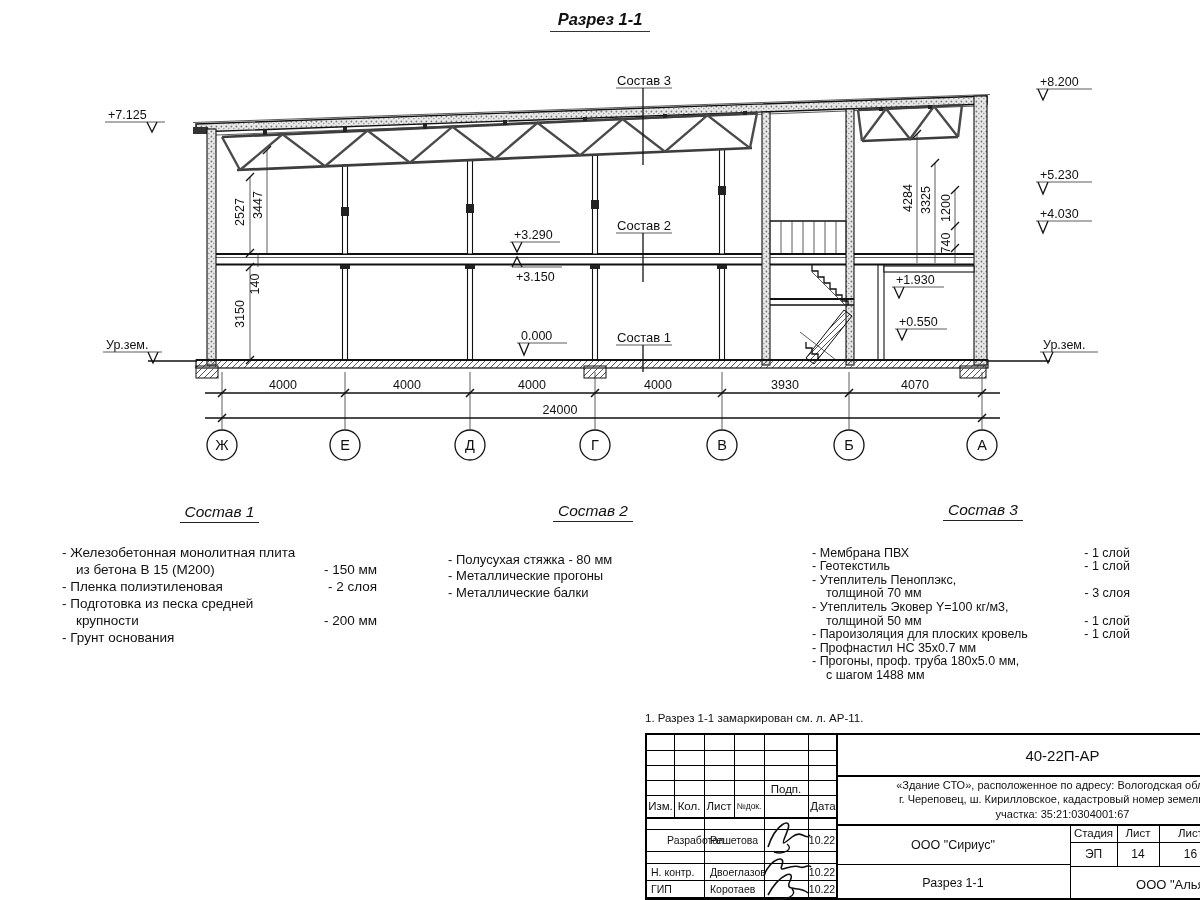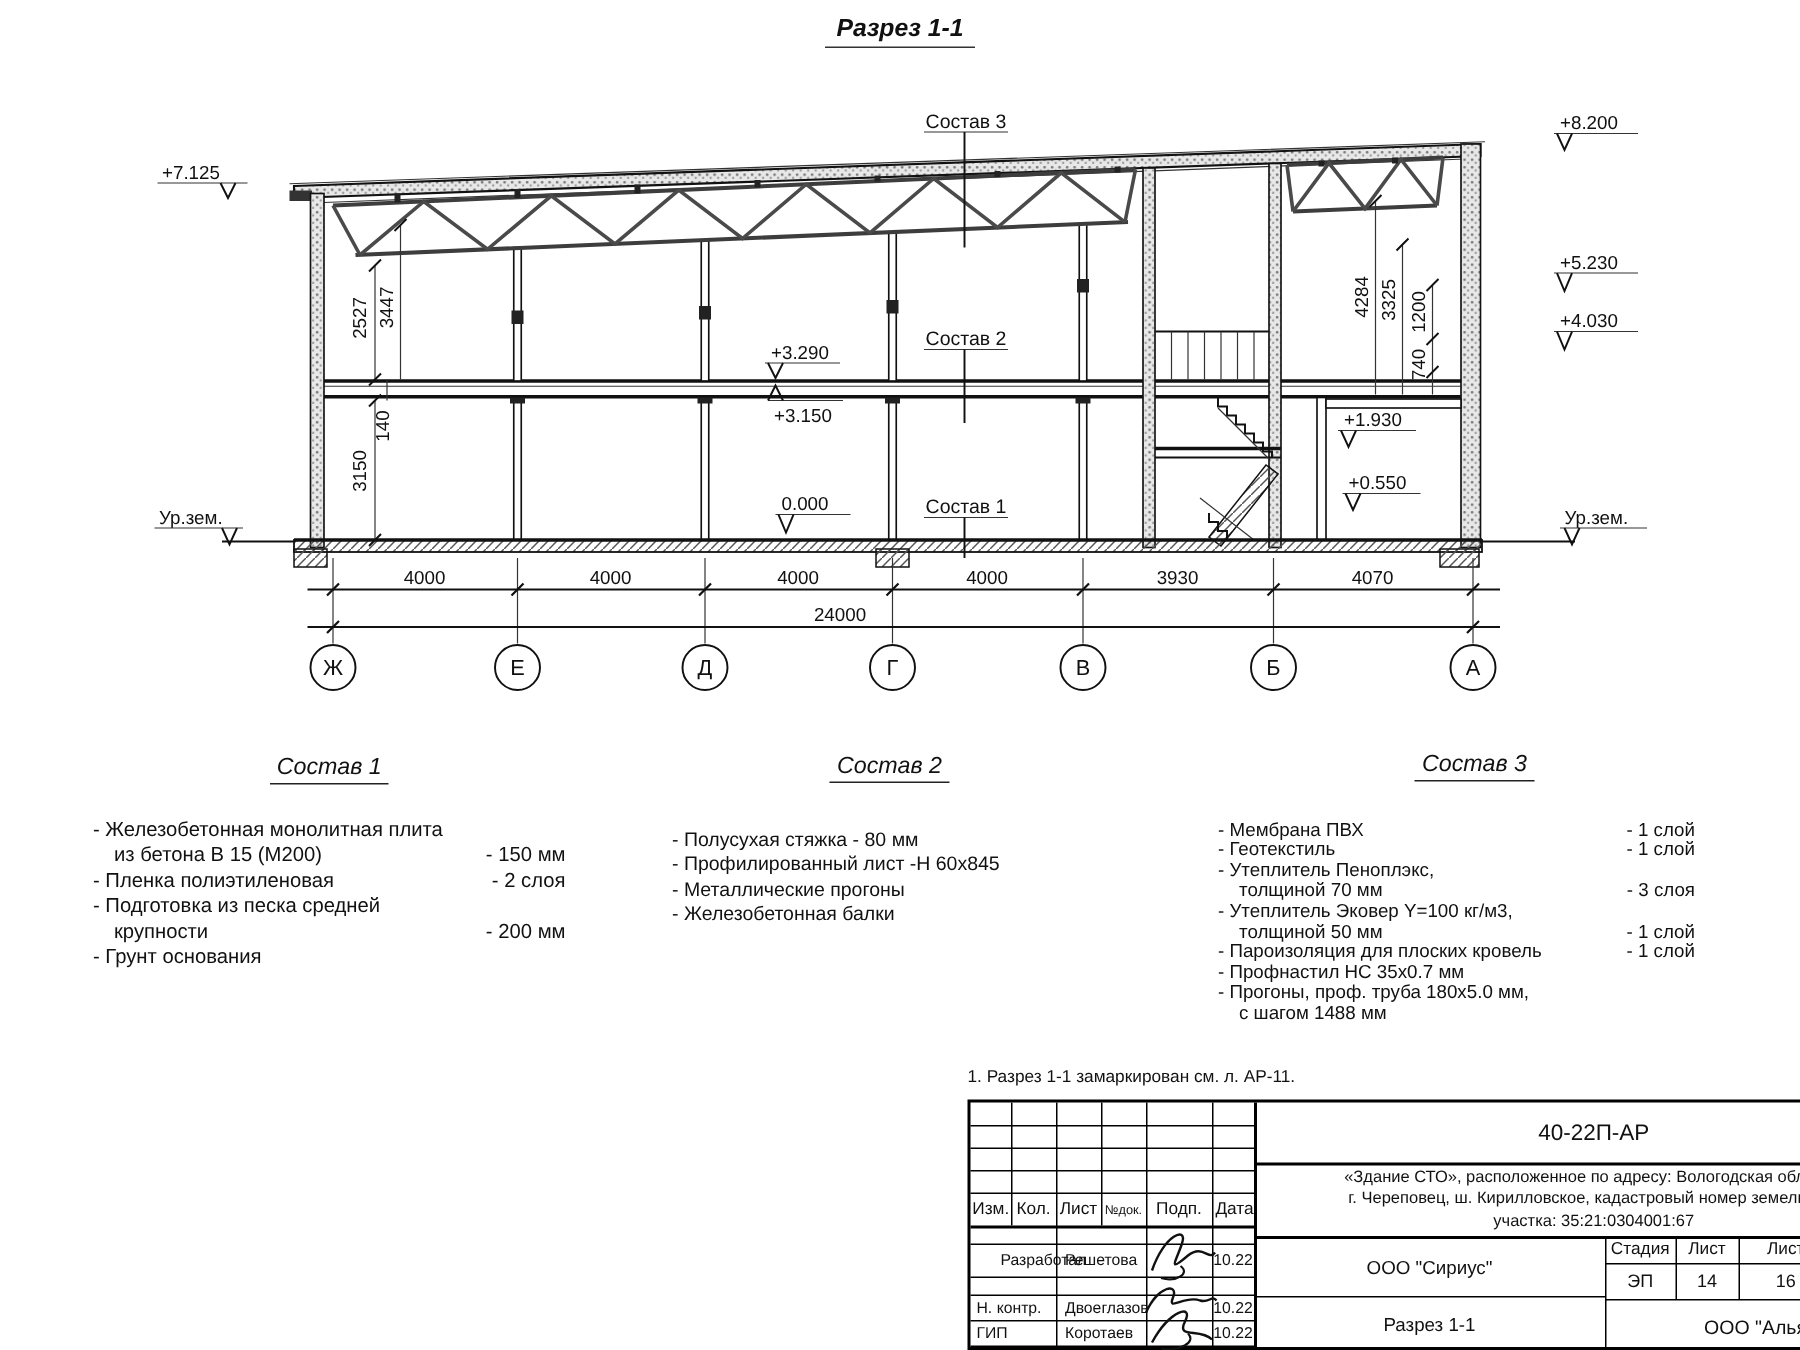--- a/index.html
+++ b/index.html
@@ -308,27 +308,24 @@
       <span class="li-qty"></span>
     </div>
 </div>
 
 <div id="sostav2" class="sostav">
   <h3><span>Состав 2</span></h3>
   <div class="li">
       <span class="li-text">- Полусухая стяжка - 80 мм</span>
     </div>
   <div class="li">
-      <span class="li-text">- Профилированный лист -Н 60х845</span>
-    </div>
-  <div class="li">
       <span class="li-text">-  Металлические прогоны</span>
     </div>
   <div class="li">
-      <span class="li-text">- Железобетонная балки</span>
+      <span class="li-text">- Металлические балки</span>
     </div>
 </div>
 
 <div id="sostav3" class="sostav">
   <h3><span>Состав 3</span></h3>
   <div class="li">
       <span class="li-text">- Мембрана ПВХ</span>
       <span class="li-qty">- 1 слой</span>
     </div>
   <div class="li">
@@ -379,21 +376,21 @@
   <div class="ln" style="left:0;top:94px;width:189px;height:1px;"></div>
   <div class="ln" style="left:0;top:116px;width:189px;height:1px;"></div>
   <div class="ln" style="left:0;top:128px;width:189px;height:1px;"></div>
   <div class="ln" style="left:0;top:145px;width:189px;height:1px;"></div>
   <div class="ln" style="left:0;top:162px;width:189px;height:1px;"></div>
 
   <div class="cell" style="left:0;top:60px;width:27px;height:22px;font-size:11.5px;">Изм.</div>
   <div class="cell" style="left:27px;top:60px;width:30px;height:22px;font-size:11.5px;">Кол.</div>
   <div class="cell" style="left:57px;top:60px;width:30px;height:22px;font-size:11.5px;">Лист</div>
   <div class="cell" style="left:87px;top:60px;width:30px;height:22px;font-size:8.5px;">№док.</div>
-  <div class="cell" style="left:117px;top:60px;width:44px;height:22px;font-size:11.5px;">Подп.</div>
+  <div class="cell" style="left:117px;top:43px;width:44px;height:22px;font-size:11.5px;">Подп.</div>
   <div class="cell" style="left:161px;top:60px;width:30px;height:22px;font-size:11.5px;">Дата</div>
 
   <div class="cell cl" style="left:16px;top:94px;width:57px;height:22px;font-size:10.5px;">Разработал</div>
   <div class="cell cl" style="left:59px;top:94px;width:58px;height:22px;font-size:10.5px;">Решетова</div>
   <div class="cell" style="left:161px;top:94px;width:28px;height:22px;font-size:10.5px;">10.22</div>
   <div class="cell cl" style="left:0;top:128px;width:57px;height:17px;font-size:10.5px;">Н. контр.</div>
   <div class="cell cl" style="left:59px;top:128px;width:58px;height:17px;font-size:10.5px;">Двоеглазов</div>
   <div class="cell" style="left:161px;top:128px;width:28px;height:17px;font-size:10.5px;">10.22</div>
   <div class="cell cl" style="left:0;top:145px;width:57px;height:17px;font-size:10.5px;">ГИП</div>
   <div class="cell cl" style="left:59px;top:145px;width:58px;height:17px;font-size:10.5px;">Коротаев</div>

